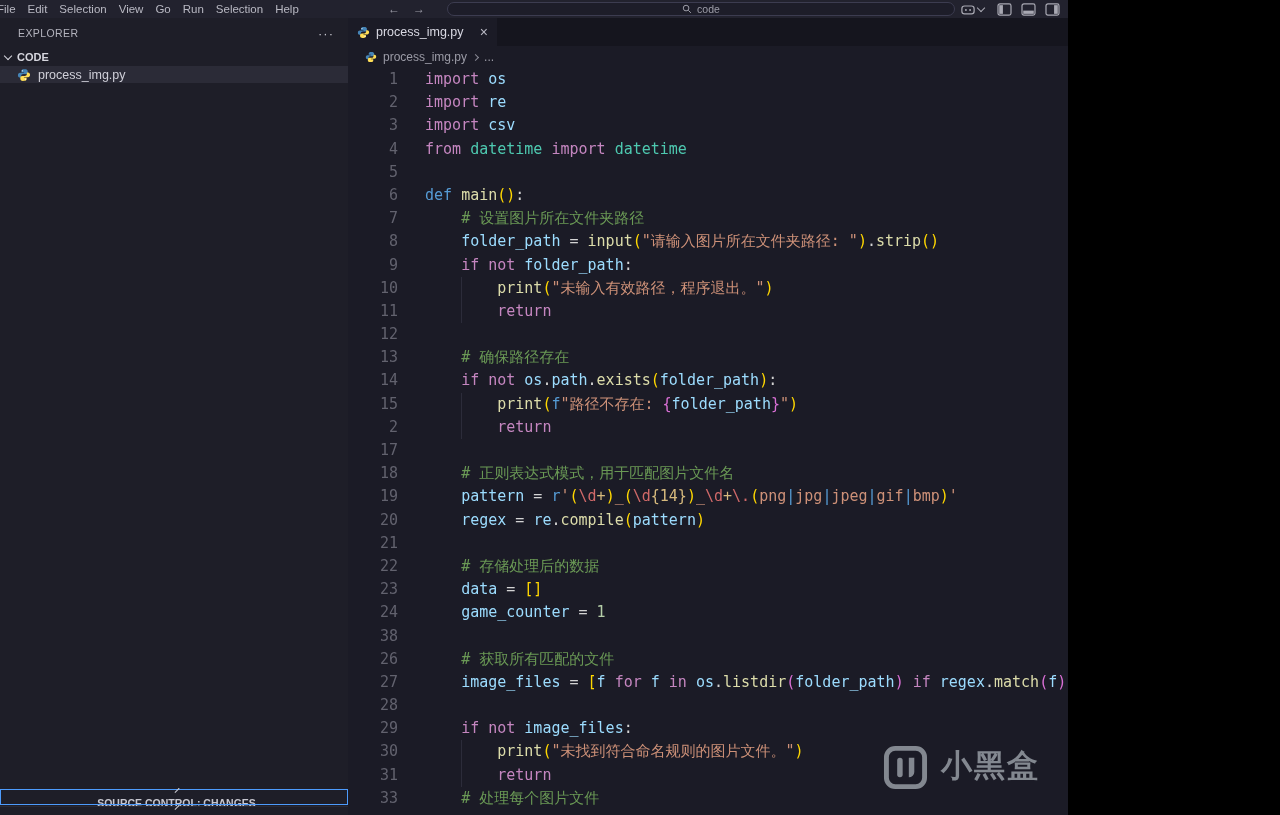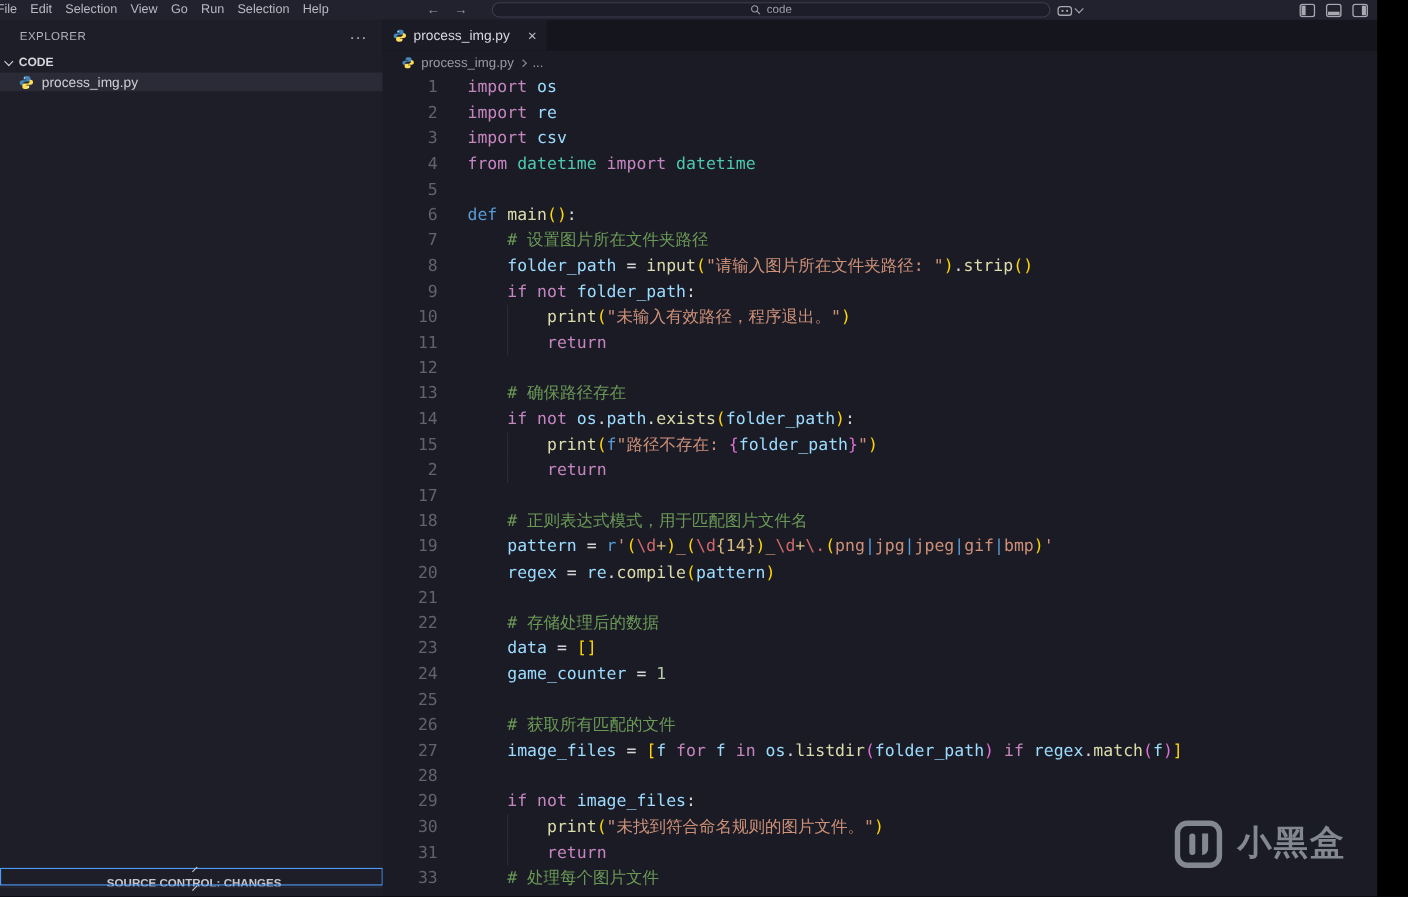--- a/index.html
+++ b/index.html
@@ -1,16 +1,16 @@
 <!DOCTYPE html>
 <html><head>
 <meta charset="utf-8">
 <style>
   html,body{margin:0;padding:0;background:#000;}
-  .app{width:1252px;height:815px;overflow:hidden;position:relative;
+  .app{width:1068px;height:815px;overflow:hidden;position:relative;
        background:#1b1b26;font-family:"Liberation Sans",sans-serif;-webkit-font-smoothing:antialiased;}
 
   
   .titlebar{height:18px;background:#22222e;display:flex;align-items:center;position:relative;
             color:#b9b9c3;font-size:11.5px;flex:none;z-index:5;}
   .menubar{display:flex;margin-left:-9px;}
   .menu-item{padding:0 6px;white-space:nowrap;}
   .nav-arrows{position:absolute;left:388px;top:0;height:18px;display:flex;align-items:center;
               gap:13px;color:#9d9da8;font-size:12px;}
   .searchbox{position:absolute;left:447px;top:2px;width:506px;height:12px;background:#1d1d29;
@@ -216,21 +216,21 @@
           <div class="code-row"><div class="ln">15</div><div class="cl"><span class="guide" style="left: 4ch;"></span><span class="tok-p">        </span><span class="tok-f">print</span><span class="tok-g1">(</span><span class="tok-d">f</span><span class="tok-s">"路径不存在: </span><span class="tok-g2">{</span><span class="tok-v">folder_path</span><span class="tok-g2">}</span><span class="tok-s">"</span><span class="tok-g1">)</span></div></div>
           <div class="code-row"><div class="ln">2</div><div class="cl"><span class="guide" style="left: 4ch;"></span><span class="tok-p">        </span><span class="tok-k">return</span></div></div>
           <div class="code-row"><div class="ln">17</div><div class="cl"></div></div>
           <div class="code-row"><div class="ln">18</div><div class="cl"><span class="tok-p">    </span><span class="tok-c"># 正则表达式模式，用于匹配图片文件名</span></div></div>
           <div class="code-row"><div class="ln">19</div><div class="cl"><span class="tok-p">    </span><span class="tok-v">pattern</span><span class="tok-o"> = </span><span class="tok-d">r</span><span class="tok-s">'</span><span class="tok-g1">(</span><span class="tok-rs">\d</span><span class="tok-rq">+</span><span class="tok-g1">)</span><span class="tok-s">_</span><span class="tok-g1">(</span><span class="tok-rs">\d</span><span class="tok-rq">{14}</span><span class="tok-g1">)</span><span class="tok-s">_</span><span class="tok-rs">\d</span><span class="tok-rq">+</span><span class="tok-rs">\.</span><span class="tok-g1">(</span><span class="tok-s">png</span><span class="tok-g3">|</span><span class="tok-s">jpg</span><span class="tok-g3">|</span><span class="tok-s">jpeg</span><span class="tok-g3">|</span><span class="tok-s">gif</span><span class="tok-g3">|</span><span class="tok-s">bmp</span><span class="tok-g1">)</span><span class="tok-s">'</span></div></div>
           <div class="code-row"><div class="ln">20</div><div class="cl"><span class="tok-p">    </span><span class="tok-v">regex</span><span class="tok-o"> = </span><span class="tok-v">re</span><span class="tok-o">.</span><span class="tok-f">compile</span><span class="tok-g1">(</span><span class="tok-v">pattern</span><span class="tok-g1">)</span></div></div>
           <div class="code-row"><div class="ln">21</div><div class="cl"></div></div>
           <div class="code-row"><div class="ln">22</div><div class="cl"><span class="tok-p">    </span><span class="tok-c"># 存储处理后的数据</span></div></div>
           <div class="code-row"><div class="ln">23</div><div class="cl"><span class="tok-p">    </span><span class="tok-v">data</span><span class="tok-o"> = </span><span class="tok-g1">[]</span></div></div>
           <div class="code-row"><div class="ln">24</div><div class="cl"><span class="tok-p">    </span><span class="tok-v">game_counter</span><span class="tok-o"> = </span><span class="tok-n">1</span></div></div>
-          <div class="code-row"><div class="ln">25</div><div class="cl"></div></div>
+          <div class="code-row"><div class="ln">38</div><div class="cl"></div></div>
           <div class="code-row"><div class="ln">26</div><div class="cl"><span class="tok-p">    </span><span class="tok-c"># 获取所有匹配的文件</span></div></div>
           <div class="code-row"><div class="ln">27</div><div class="cl"><span class="tok-p">    </span><span class="tok-v">image_files</span><span class="tok-o"> = </span><span class="tok-g1">[</span><span class="tok-v">f</span><span class="tok-p"> </span><span class="tok-k">for</span><span class="tok-p"> </span><span class="tok-v">f</span><span class="tok-p"> </span><span class="tok-k">in</span><span class="tok-p"> </span><span class="tok-v">os</span><span class="tok-o">.</span><span class="tok-f">listdir</span><span class="tok-g2">(</span><span class="tok-v">folder_path</span><span class="tok-g2">)</span><span class="tok-p"> </span><span class="tok-k">if</span><span class="tok-p"> </span><span class="tok-v">regex</span><span class="tok-o">.</span><span class="tok-f">match</span><span class="tok-g2">(</span><span class="tok-v">f</span><span class="tok-g2">)</span><span class="tok-g1">]</span></div></div>
           <div class="code-row"><div class="ln">28</div><div class="cl"></div></div>
           <div class="code-row"><div class="ln">29</div><div class="cl"><span class="tok-p">    </span><span class="tok-k">if</span><span class="tok-p"> </span><span class="tok-k">not</span><span class="tok-p"> </span><span class="tok-v">image_files</span><span class="tok-o">:</span></div></div>
           <div class="code-row"><div class="ln">30</div><div class="cl"><span class="guide" style="left: 4ch;"></span><span class="tok-p">        </span><span class="tok-f">print</span><span class="tok-g1">(</span><span class="tok-s">"未找到符合命名规则的图片文件。"</span><span class="tok-g1">)</span></div></div>
           <div class="code-row"><div class="ln">31</div><div class="cl"><span class="guide" style="left: 4ch;"></span><span class="tok-p">        </span><span class="tok-k">return</span></div></div>
           <div class="code-row"><div class="ln">33</div><div class="cl"><span class="tok-p">    </span><span class="tok-c"># 处理每个图片文件</span></div></div>
         </div>
 
       <div class="watermark">

